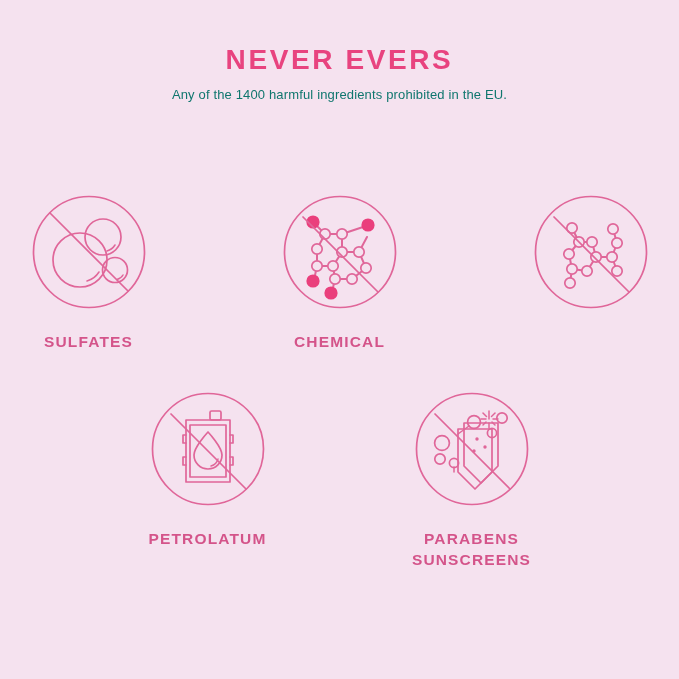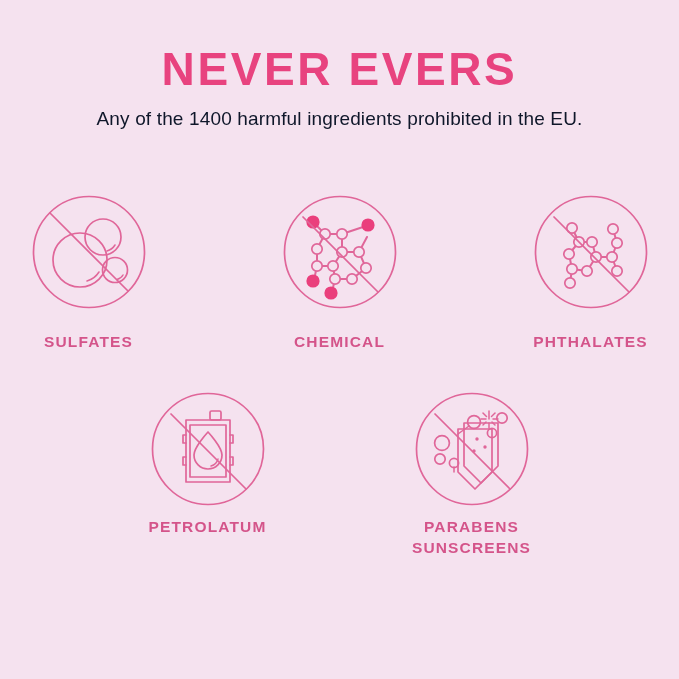--- a/index.html
+++ b/index.html
@@ -23,33 +23,33 @@
   
   .header {
     position: absolute;
     top: 44px;
     left: 0;
     width: 679px;
     text-align: center;
   }
   .title {
     margin: 0;
-    font-size: 46px;
+    font-size: 28px;
     font-weight: bold;
     letter-spacing: 2.6px;
     color: #e8437f;
     line-height: 1.12;
     font-family: "Liberation Sans", sans-serif;
   }
   .subtitle {
     margin: 12px 0 0 0;
-    font-size: 19px;
+    font-size: 13px;
     font-weight: normal;
     letter-spacing: 0.15px;
-    color: #0f172a;
+    color: #0f766e;
     line-height: 1.2;
     font-family: "Liberation Sans", sans-serif;
   }
 
   
   .grid {
     position: absolute;
     top: 190px;
     left: 0;
     width: 679px;
@@ -82,21 +82,21 @@
   .cell-label {
     margin-top: 18px;
     font-size: 15.5px;
     letter-spacing: 1.15px;
     color: #d4548a;
     text-align: center;
     line-height: 1.32;
     white-space: pre-line;
     font-family: "Liberation Sans", sans-serif;
   }
-  .row-bottom .cell-label { margin-top: 6px; }
+  .row-bottom .cell-label { margin-top: 18px; }
 </style>
 </head>
 <body>
 
 <div class="poster">
 
   <div class="header">
     <h1 class="title">NEVER EVERS</h1>
     <p class="subtitle">Any of the 1400 harmful ingredients prohibited in the EU.</p>
   </div>
@@ -204,21 +204,20 @@
                 <circle cx="83" cy="67" r="5.2"></circle>
                 <circle cx="88" cy="53" r="5.2"></circle>
                 <circle cx="84" cy="39" r="5.2"></circle>
                 <circle cx="88" cy="81" r="5.2"></circle>
                 <circle cx="41" cy="93" r="5.2"></circle>
               </g>
               <line x1="25" y1="27" x2="100" y2="102" stroke-width="1.7"></line>
             </g>
           </svg>
         </span>
-        <div class="cell-label">PHTHALATES</div>
       </div>
 
     </div>
 
     <div class="row row-bottom">
 
       <div class="cell">
         <span class="icon-wrap">
           <svg viewBox="0 0 124 124" fill="none" xmlns="http://www.w3.org/2000/svg">
             <g stroke="#e06699" stroke-width="1.7" stroke-linecap="round" stroke-linejoin="round">

